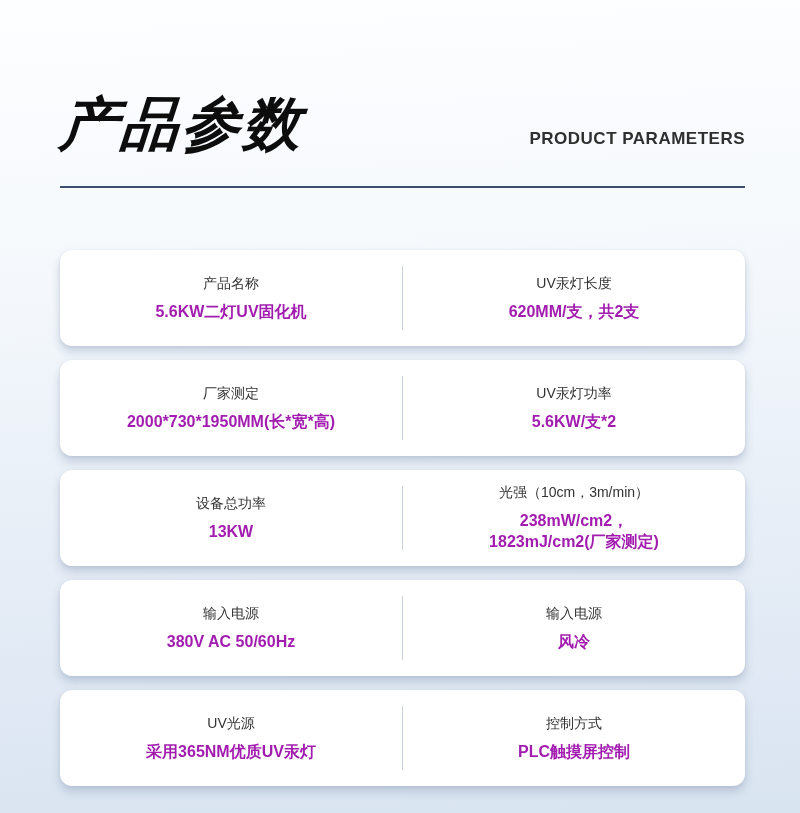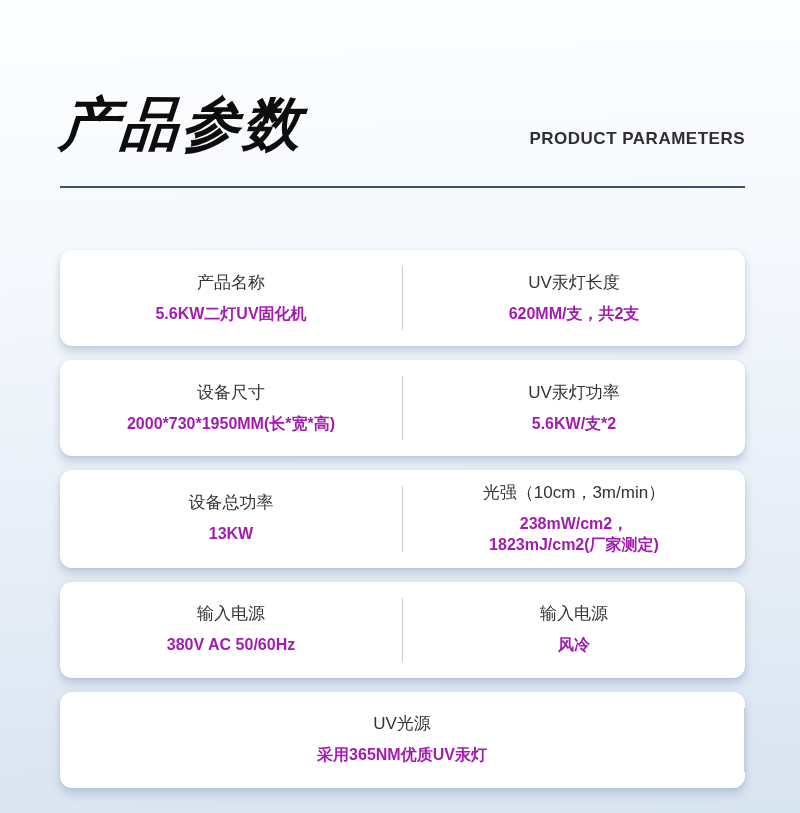--- a/index.html
+++ b/index.html
@@ -94,21 +94,21 @@
   }
 
   .vdiv {
     width: 1px;
     background: #c9cfd8;
     align-self: stretch;
     margin: 4px 0;
   }
 
   .spec-label {
-    font-size: 17px;
+    font-size: 14px;
     color: #333333;
     line-height: 1.35;
     white-space: pre-line;
   }
 
   .spec-value {
     font-size: 16px;
     font-weight: 700;
     color: #a21caf;
     line-height: 1.3;
@@ -136,21 +136,21 @@
       </div>
       <div class="vdiv"></div>
       <div class="cell">
         <div class="spec-label">UV汞灯长度</div>
         <div class="spec-value">620MM/支，共2支</div>
       </div>
     </section>
 
     <section class="card">
       <div class="cell">
-        <div class="spec-label">设备尺寸</div>
+        <div class="spec-label">厂家测定</div>
         <div class="spec-value">2000*730*1950MM(长*宽*高)</div>
       </div>
       <div class="vdiv"></div>
       <div class="cell">
         <div class="spec-label">UV汞灯功率</div>
         <div class="spec-value">5.6KW/支*2</div>
       </div>
     </section>
 
     <section class="card">
@@ -177,16 +177,20 @@
         <div class="spec-value">风冷</div>
       </div>
     </section>
 
     <section class="card">
       <div class="cell">
         <div class="spec-label">UV光源</div>
         <div class="spec-value">采用365NM优质UV汞灯</div>
       </div>
       <div class="vdiv"></div>
+      <div class="cell">
+        <div class="spec-label">控制方式</div>
+        <div class="spec-value">PLC触摸屏控制</div>
+      </div>
     </section>
 
   </main>
 </div>
 
 </body></html>

